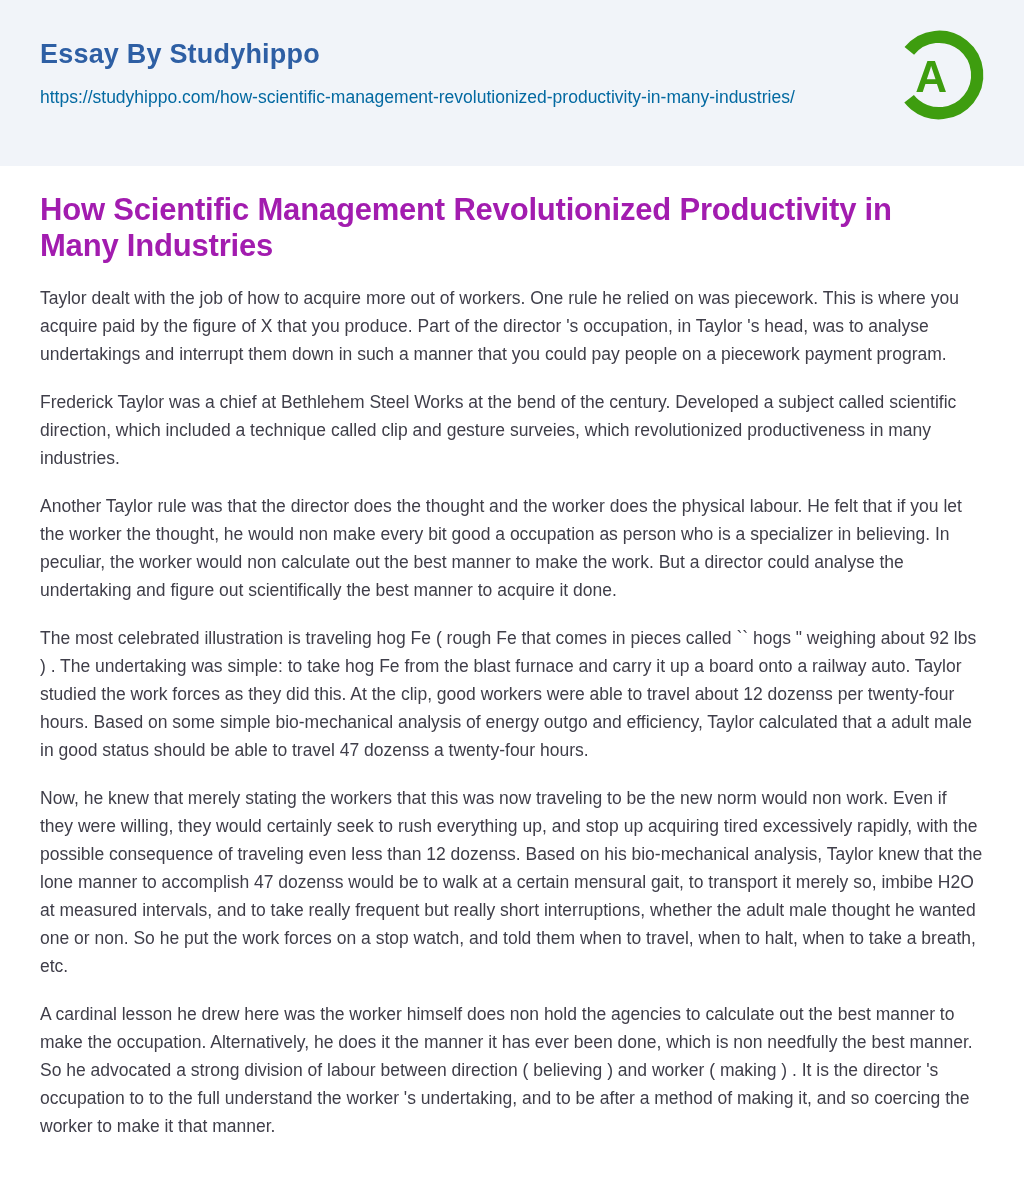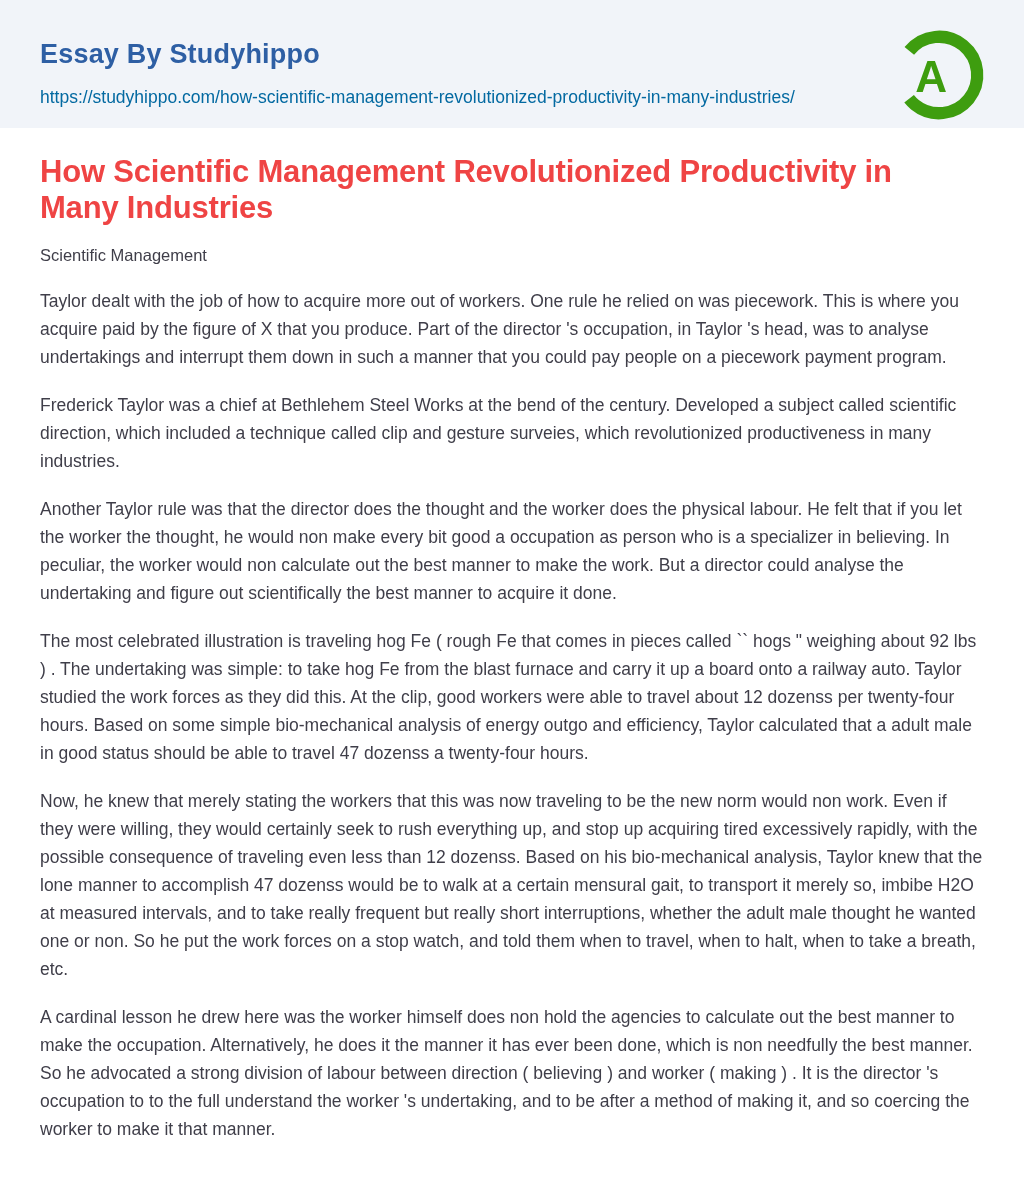--- a/index.html
+++ b/index.html
@@ -6,21 +6,21 @@
   html, body {
     width: 1024px;
     background: #ffffff;
     font-family: "Liberation Sans", "DejaVu Sans", sans-serif;
   }
   body { height: 1178px; overflow: hidden; }
 
   
   .page-header {
     background: #f1f4f9;
-    height: 128px;
+    height: 166px;
     padding: 40px 36px 0 40px;
     display: flex;
     justify-content: space-between;
     align-items: flex-start;
   }
   .site-title {
     color: #2e5fa4;
     font-size: 27px;
     font-weight: 700;
     letter-spacing: 0.2px;
@@ -35,21 +35,21 @@
     line-height: 25px;
     text-decoration: none;
     word-break: break-word;
   }
   .logo-box { flex: 0 0 auto; margin-top: -14px; }
 
   
   .article { padding: 26px 40px 0 40px; }
   .page-title {
     max-width: 880px;
-    color: #ef4444;
+    color: #a21caf;
     font-size: 31px;
     line-height: 36px;
     font-weight: 700;
     letter-spacing: -0.2px;
   }
   .article-subtitle {
     margin-top: 17px;
     color: #3f3e49;
     font-size: 16.5px;
     line-height: 24px;
@@ -73,21 +73,20 @@
   <div class="logo-box">
     <svg width="98" height="98" viewBox="0 0 100 100">
       <circle cx="50" cy="50" r="39" fill="none" stroke="#3e9d0f" stroke-width="12.5" stroke-dasharray="192 53" transform="rotate(-141 50 50)"></circle>
       <text x="42" y="67" text-anchor="middle" font-size="45" font-weight="700" fill="#3e9d0f" font-family="Liberation Sans, sans-serif">A</text>
     </svg>
   </div>
 </header>
 
 <main class="article">
   <h1 class="page-title">How Scientific Management Revolutionized Productivity in Many Industries</h1>
-  <div class="article-subtitle">Scientific Management</div>
   <div class="essay-paragraphs">
       <p>Taylor dealt with the job of how to acquire more out of workers. One rule he relied on was piecework. This is where you acquire paid by the figure of X that you produce. Part of the director 's occupation, in Taylor 's head, was to analyse undertakings and interrupt them down in such a manner that you could pay people on a piecework payment program.</p>
       <p>Frederick Taylor was a chief at Bethlehem Steel Works at the bend of the century. Developed a subject called scientific direction, which included a technique called clip and gesture surveies, which revolutionized productiveness in many industries.</p>
       <p>Another Taylor rule was that the director does the thought and the worker does the physical labour. He felt that if you let the worker the thought, he would non make every bit good a occupation as person who is a specializer in believing. In peculiar, the worker would non calculate out the best manner to make the work. But a director could analyse the undertaking and figure out scientifically the best manner to acquire it done.</p>
       <p>The most celebrated illustration is traveling hog Fe ( rough Fe that comes in pieces called `` hogs " weighing about 92 lbs ) . The undertaking was simple: to take hog Fe from the blast furnace and carry it up a board onto a railway auto. Taylor studied the work forces as they did this. At the clip, good workers were able to travel about 12 dozenss per twenty-four hours. Based on some simple bio-mechanical analysis of energy outgo and efficiency, Taylor calculated that a adult male in good status should be able to travel 47 dozenss a twenty-four hours.</p>
       <p>Now, he knew that merely stating the workers that this was now traveling to be the new norm would non work. Even if they were willing, they would certainly seek to rush everything up, and stop up acquiring tired excessively rapidly, with the possible consequence of traveling even less than 12 dozenss. Based on his bio-mechanical analysis, Taylor knew that the lone manner to accomplish 47 dozenss would be to walk at a certain mensural gait, to transport it merely so, imbibe H2O at measured intervals, and to take really frequent but really short interruptions, whether the adult male thought he wanted one or non. So he put the work forces on a stop watch, and told them when to travel, when to halt, when to take a breath, etc.</p>
       <p>A cardinal lesson he drew here was the worker himself does non hold the agencies to calculate out the best manner to make the occupation. Alternatively, he does it the manner it has ever been done, which is non needfully the best manner. So he advocated a strong division of labour between direction ( believing ) and worker ( making ) . It is the director 's occupation to to the full understand the worker 's undertaking, and to be after a method of making it, and so coercing the worker to make it that manner.</p>
     </div>
 </main>
 

